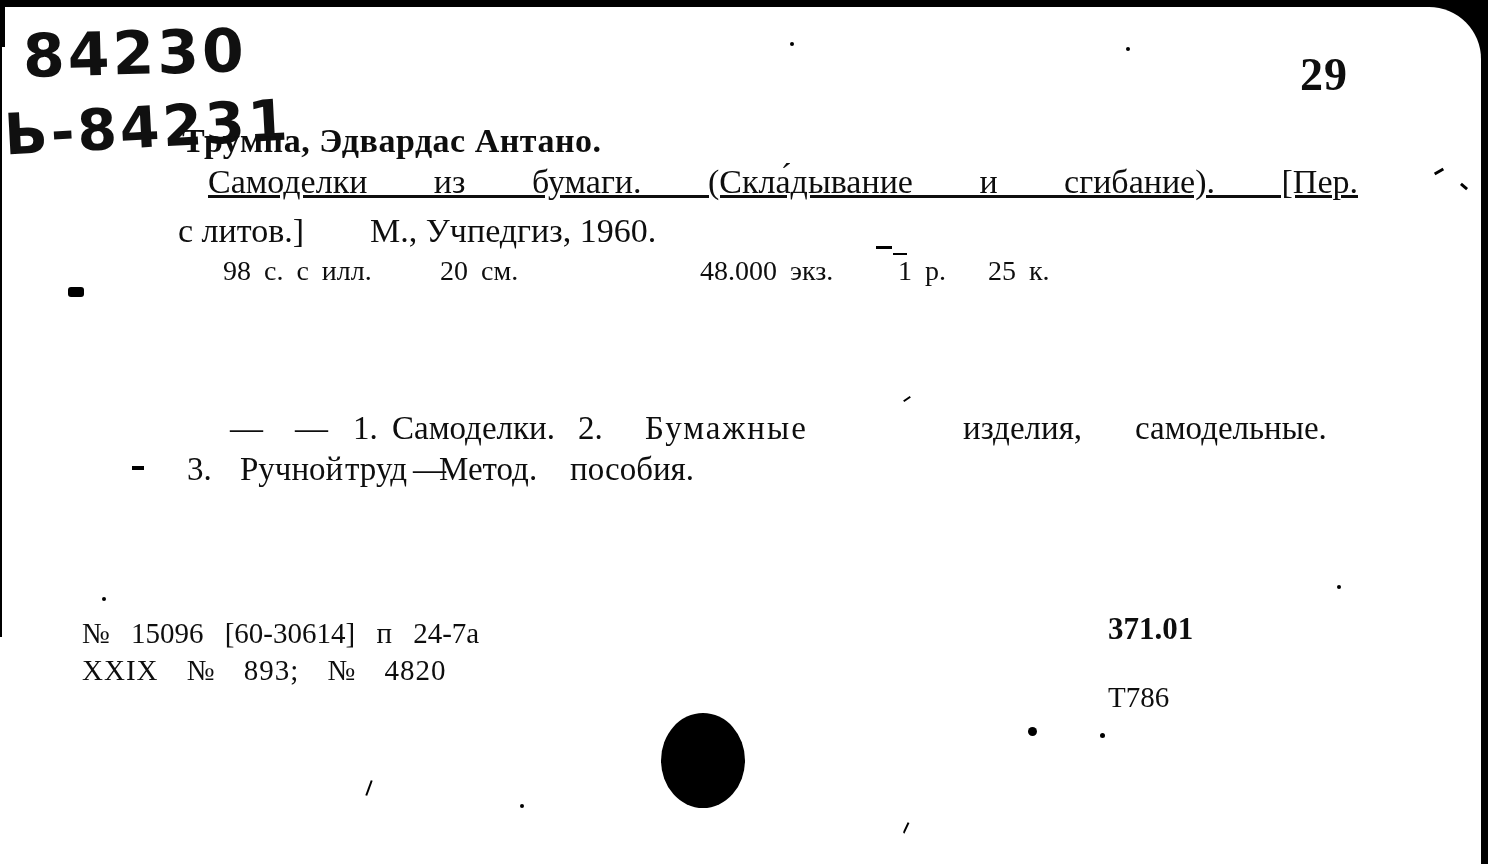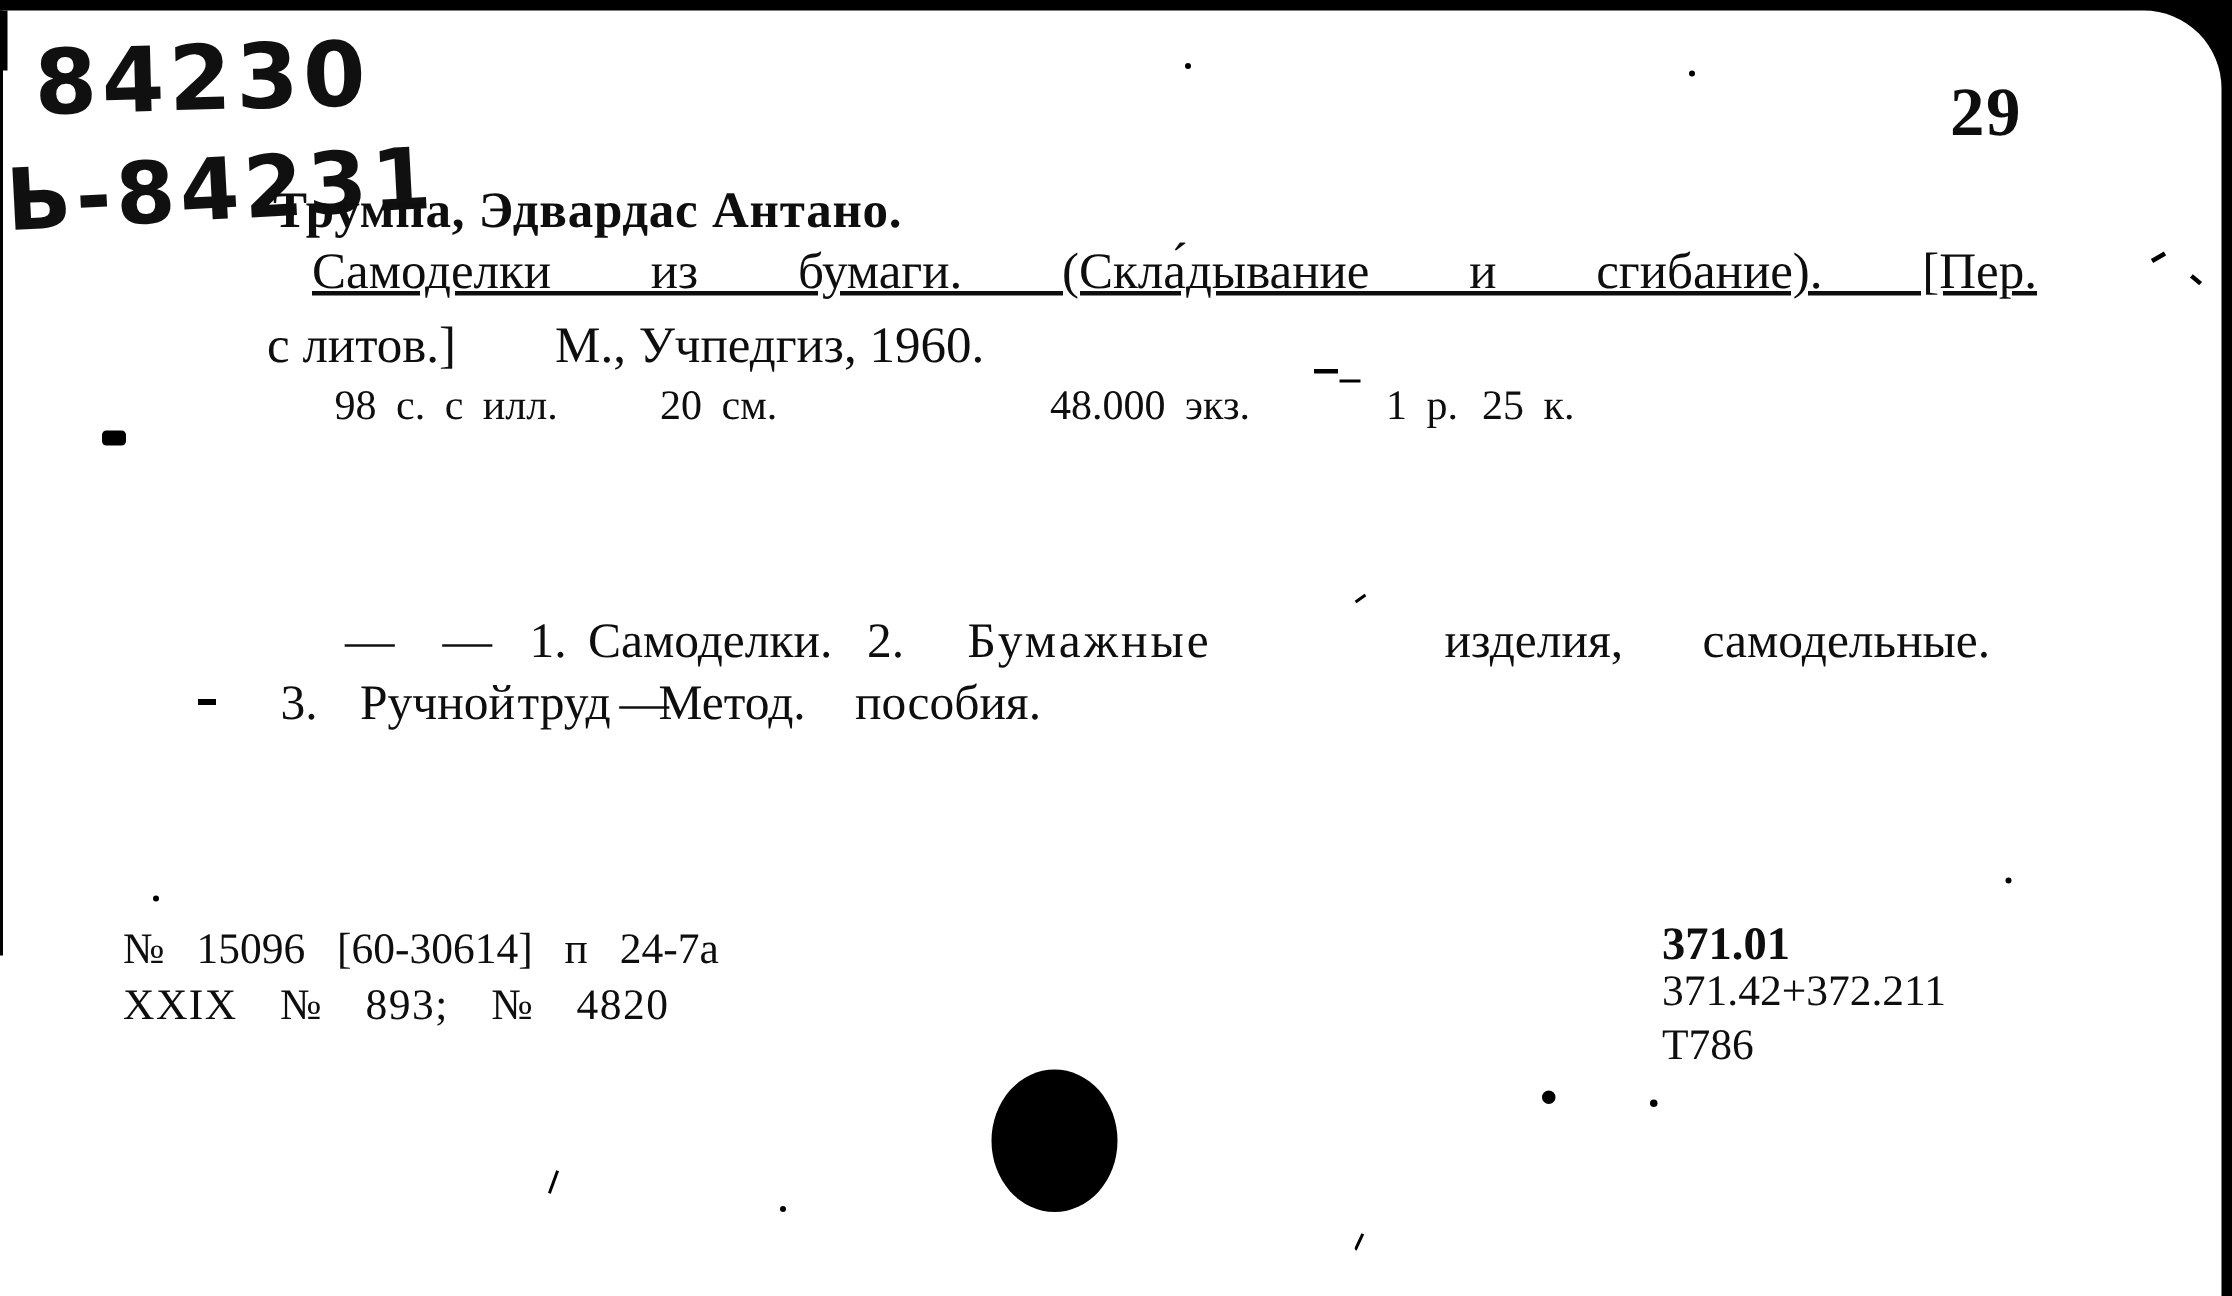--- a/index.html
+++ b/index.html
@@ -30,21 +30,21 @@
   .pageno{left:1300px;top:48px;font-size:46px;font-weight:700;letter-spacing:1px;}
 
   .author{left:182px;top:122px;font-size:34px;font-weight:700;letter-spacing:0.5px;}
   .title1{left:208px;top:163px;width:1150px;font-size:34px;text-align:justify;text-align-last:justify;word-spacing:6px;white-space:normal;text-decoration:underline;}
   .imprint{left:178px;top:212px;font-size:34px;}
   .imprint .gap{display:inline-block;width:66px;}
   .collation{top:255px;font-size:28px;word-spacing:6px;text-align:center;}
   .col-pages{left:223px;}
   .col-size{left:440px;}
   .col-run{left:700px;}
-  .col-pr{left:898px;margin-left:26px;}
+  .col-pr{left:898px;}
   .col-pk{left:988px;font-family:Liberation Serif, serif;}
 
   .trac{font-size:33px;}
   .trac-l1{top:410px;}
   .trac-l2{top:451px;}
 
   .foot{font-size:29px;}
   .fl1{left:82px;top:617px;word-spacing:14px;}
   .fl2{left:82px;top:654px;word-spacing:20px;letter-spacing:1px;}
   .fl3{left:82px;top:690px;word-spacing:6px;}
@@ -98,21 +98,20 @@
   <div class="txt trac trac-l2" style="left:240px;">Ручной</div>
   <div class="txt trac trac-l2" style="left:345px;">труд</div>
   <div class="txt trac trac-l2" style="left:413px;">—</div>
   <div class="txt trac trac-l2" style="left:439px;">Метод.</div>
   <div class="txt trac trac-l2" style="left:570px;">пособия.</div>
 
   <div class="txt foot fl1">№ 15096 [60-30614] п 24-7а</div>
   <div class="txt foot fl2">XXIX № 893; № 4820</div>
 
   <div class="txt cls cls1">371.01</div>
-  <div class="txt cls cls2">371.42+372.211</div>
   <div class="txt cls cls3">Т786</div>
 
   <div class="punch"></div>
 
   <div class="speck" style="left:68px;top:287px;width:16px;height:10px;border-radius:3px;"></div>
   <div class="speck" style="left:132px;top:466px;width:12px;height:4px;"></div>
   <div class="speck" style="left:876px;top:246px;width:16px;height:3px;"></div>
   <div class="speck" style="left:893px;top:253px;width:14px;height:2px;"></div>
   <div class="speck" style="left:1434px;top:170px;width:10px;height:3px;transform:rotate(-30deg);"></div>
   <div class="speck" style="left:1460px;top:185px;width:8px;height:3px;transform:rotate(40deg);"></div>

